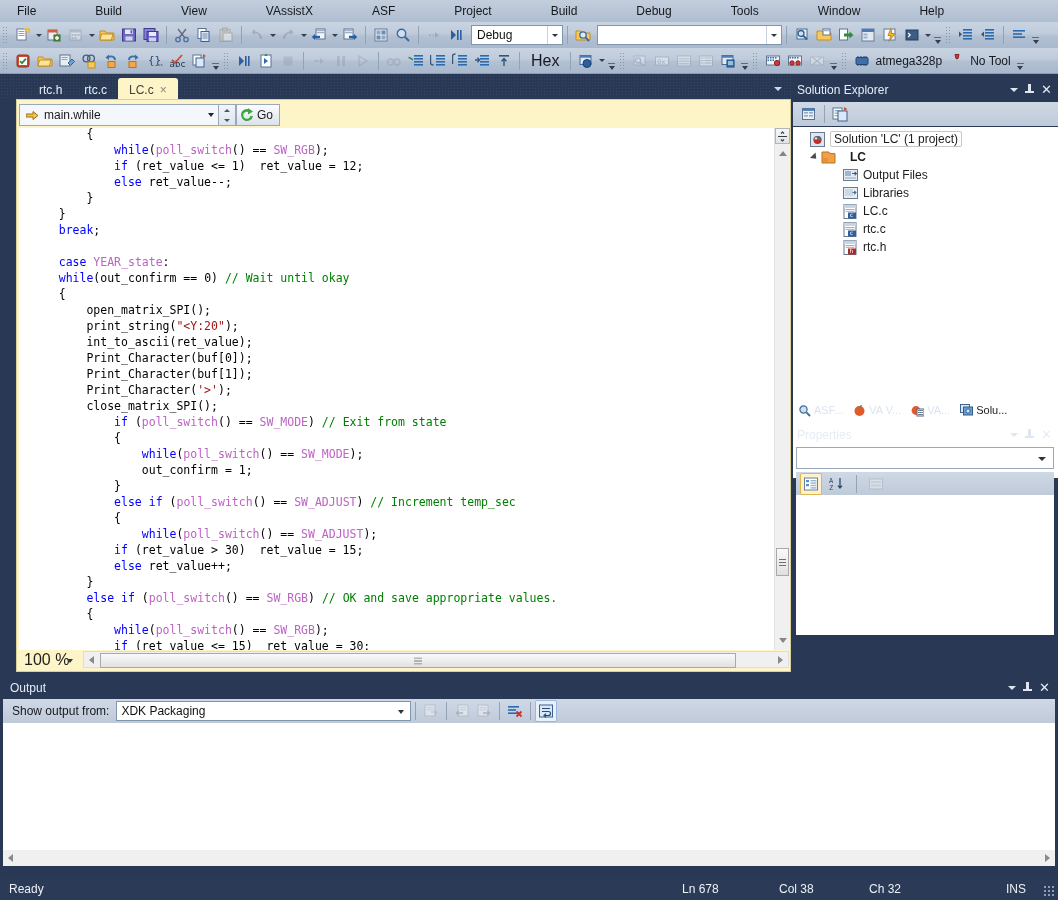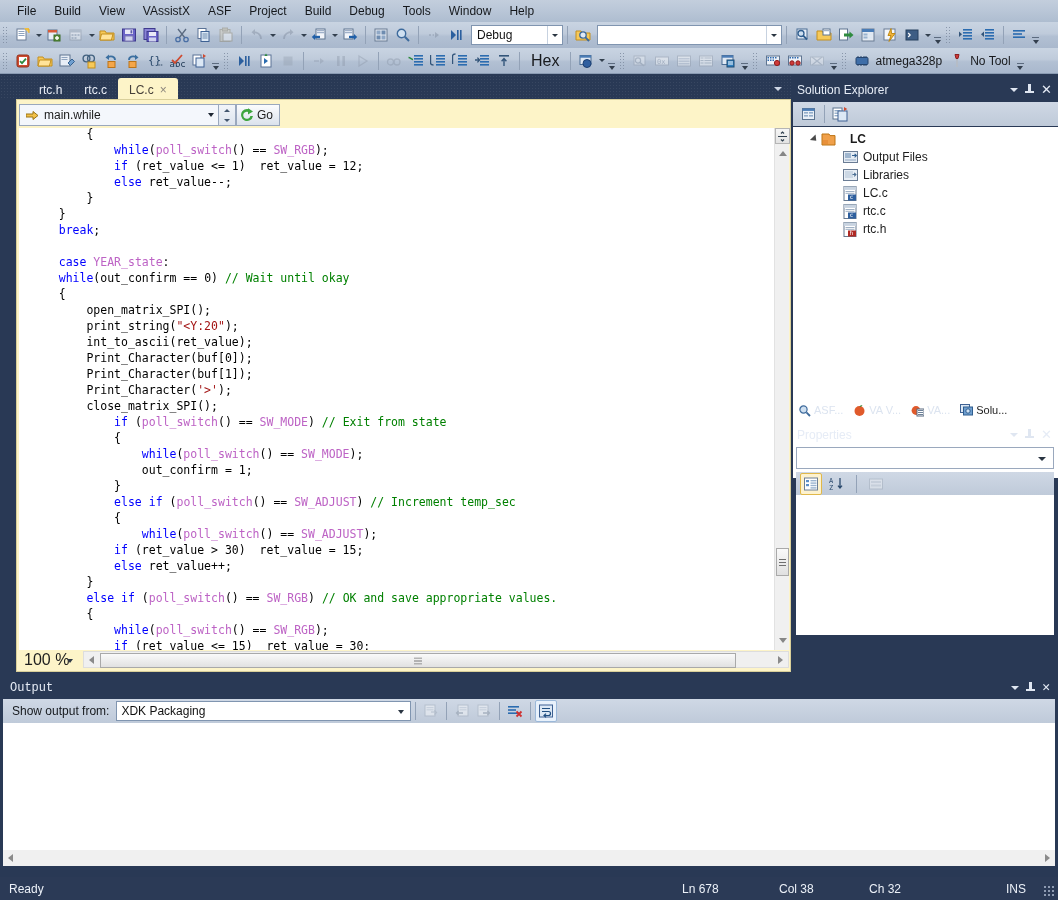--- a/index.html
+++ b/index.html
@@ -11,21 +11,21 @@
     background:#293955;
     overflow:hidden;
     -webkit-font-smoothing:antialiased;
   }
   .app { position:relative; width:1058px; height:900px; background:#293955; }
 
   
   .menubar {
     position:absolute; left:0; top:0; width:1058px; height:22px;
     background:linear-gradient(to bottom,#c3cedd 0%,#b9c6d7 50%,#aebdd0 100%);
-    display:flex; align-items:center; padding-left:8px;
+    display:flex; align-items:center; padding-left:8px;gap:41px;
   }
   .menubar .mi {
     font-size:12px; color:#15181c; padding:2px 9px 3px 9px; cursor:default;
     white-space:nowrap;
   }
 
   
   .tbwrap {
     position:absolute; left:0; width:1058px;
     background:linear-gradient(to bottom,#c9d4e2 0%,#bfcbdb 45%,#b2c0d3 55%,#a9b8cd 100%);
@@ -243,21 +243,21 @@
     margin-top:3px; margin-left:3px; width:258px; height:23px;
     background:linear-gradient(to bottom,#cfd8e5,#bfcad9);
     display:flex; align-items:center; padding-left:4px; gap:4px;
   }
   .props .pbody {
     margin-top:0px; margin-left:3px; width:258px; height:140px; background:#fff;
   }
 
   
   .outpane { position:absolute; left:0px; top:678px; width:1058px; height:196px; }
-  .out-title { width:1058px; height:19px; display:flex; align-items:center; color:#e6ecf6; font-size:12px; padding-left:10px;font-family:Liberation Mono, monospace; }
+  .out-title { width:1058px; height:19px; display:flex; align-items:center; color:#e6ecf6; font-size:12px; padding-left:10px; }
   .out-tb {
     position:absolute; left:3px; top:21px; width:1052px; height:24px;
     background:linear-gradient(to bottom,#cfd8e5,#bfcad9);
     display:flex; align-items:center; padding-left:9px; gap:0;
   }
   .out-label { font-size:12px; color:#15181c; margin-right:7px; }
   .out-combo {
     width:295px; height:20px; background:#fff; border:1px solid #8095b0;
     display:flex; align-items:center; padding-left:4px; font-size:12px; color:#111; position:relative;
   }
@@ -932,20 +932,32 @@
               <rect x="2.5" y="4" width="6" height="1.4"></rect>
               <rect x="2.5" y="6.5" width="6" height="1.4"></rect>
               <rect x="2.5" y="9" width="6" height="1.4"></rect>
             </g>
             <rect x="6" y="5" width="9" height="10" fill="#dce8f5" stroke="#3e6193"></rect>
             <path d="M12 1l3.2 2-3.2 2z" fill="#cf4a2f"></path>
           </svg>
       </div>
     </div>
     <div class="treebox" id="treebox">
+        <div class="trow selected" style="padding-left: 4px;">
+          <span class="twist"></span>
+          <span style="display: flex; align-items: center; flex: 0 0 auto;">
+            <svg width="15" height="15" viewBox="0 0 15 15">
+              <rect x="0.5" y="0.5" width="14" height="14" fill="#dfe6ef" stroke="#6a7c94"></rect>
+              <circle cx="7.5" cy="8" r="4" fill="#b8322a"></circle>
+              <path d="M3.5 8a4 4 0 0 1 8 0z" fill="#5a6b80"></path>
+              <circle cx="6" cy="6.4" r="1.2" fill="#f0d7d4"></circle>
+            </svg>
+          </span>
+          <span class="lbl">Solution 'LC' (1 project)</span>
+        </div>
         <div class="trow" style="padding-left: 15px;">
           <span class="twist open"></span>
           <span style="display: flex; align-items: center; flex: 0 0 auto;">
             <svg width="15" height="15" viewBox="0 0 15 15">
               <path d="M1 2h7l1 1.6h5V13H1z" fill="#f0a04a" stroke="#bd7415"></path>
               <rect x="2" y="8" width="5" height="4" fill="#e8903a"></rect>
             </svg>
           </span>
           <span class="lbl" style="font-weight: bold; padding-left: 9px;">LC</span>
         </div>

